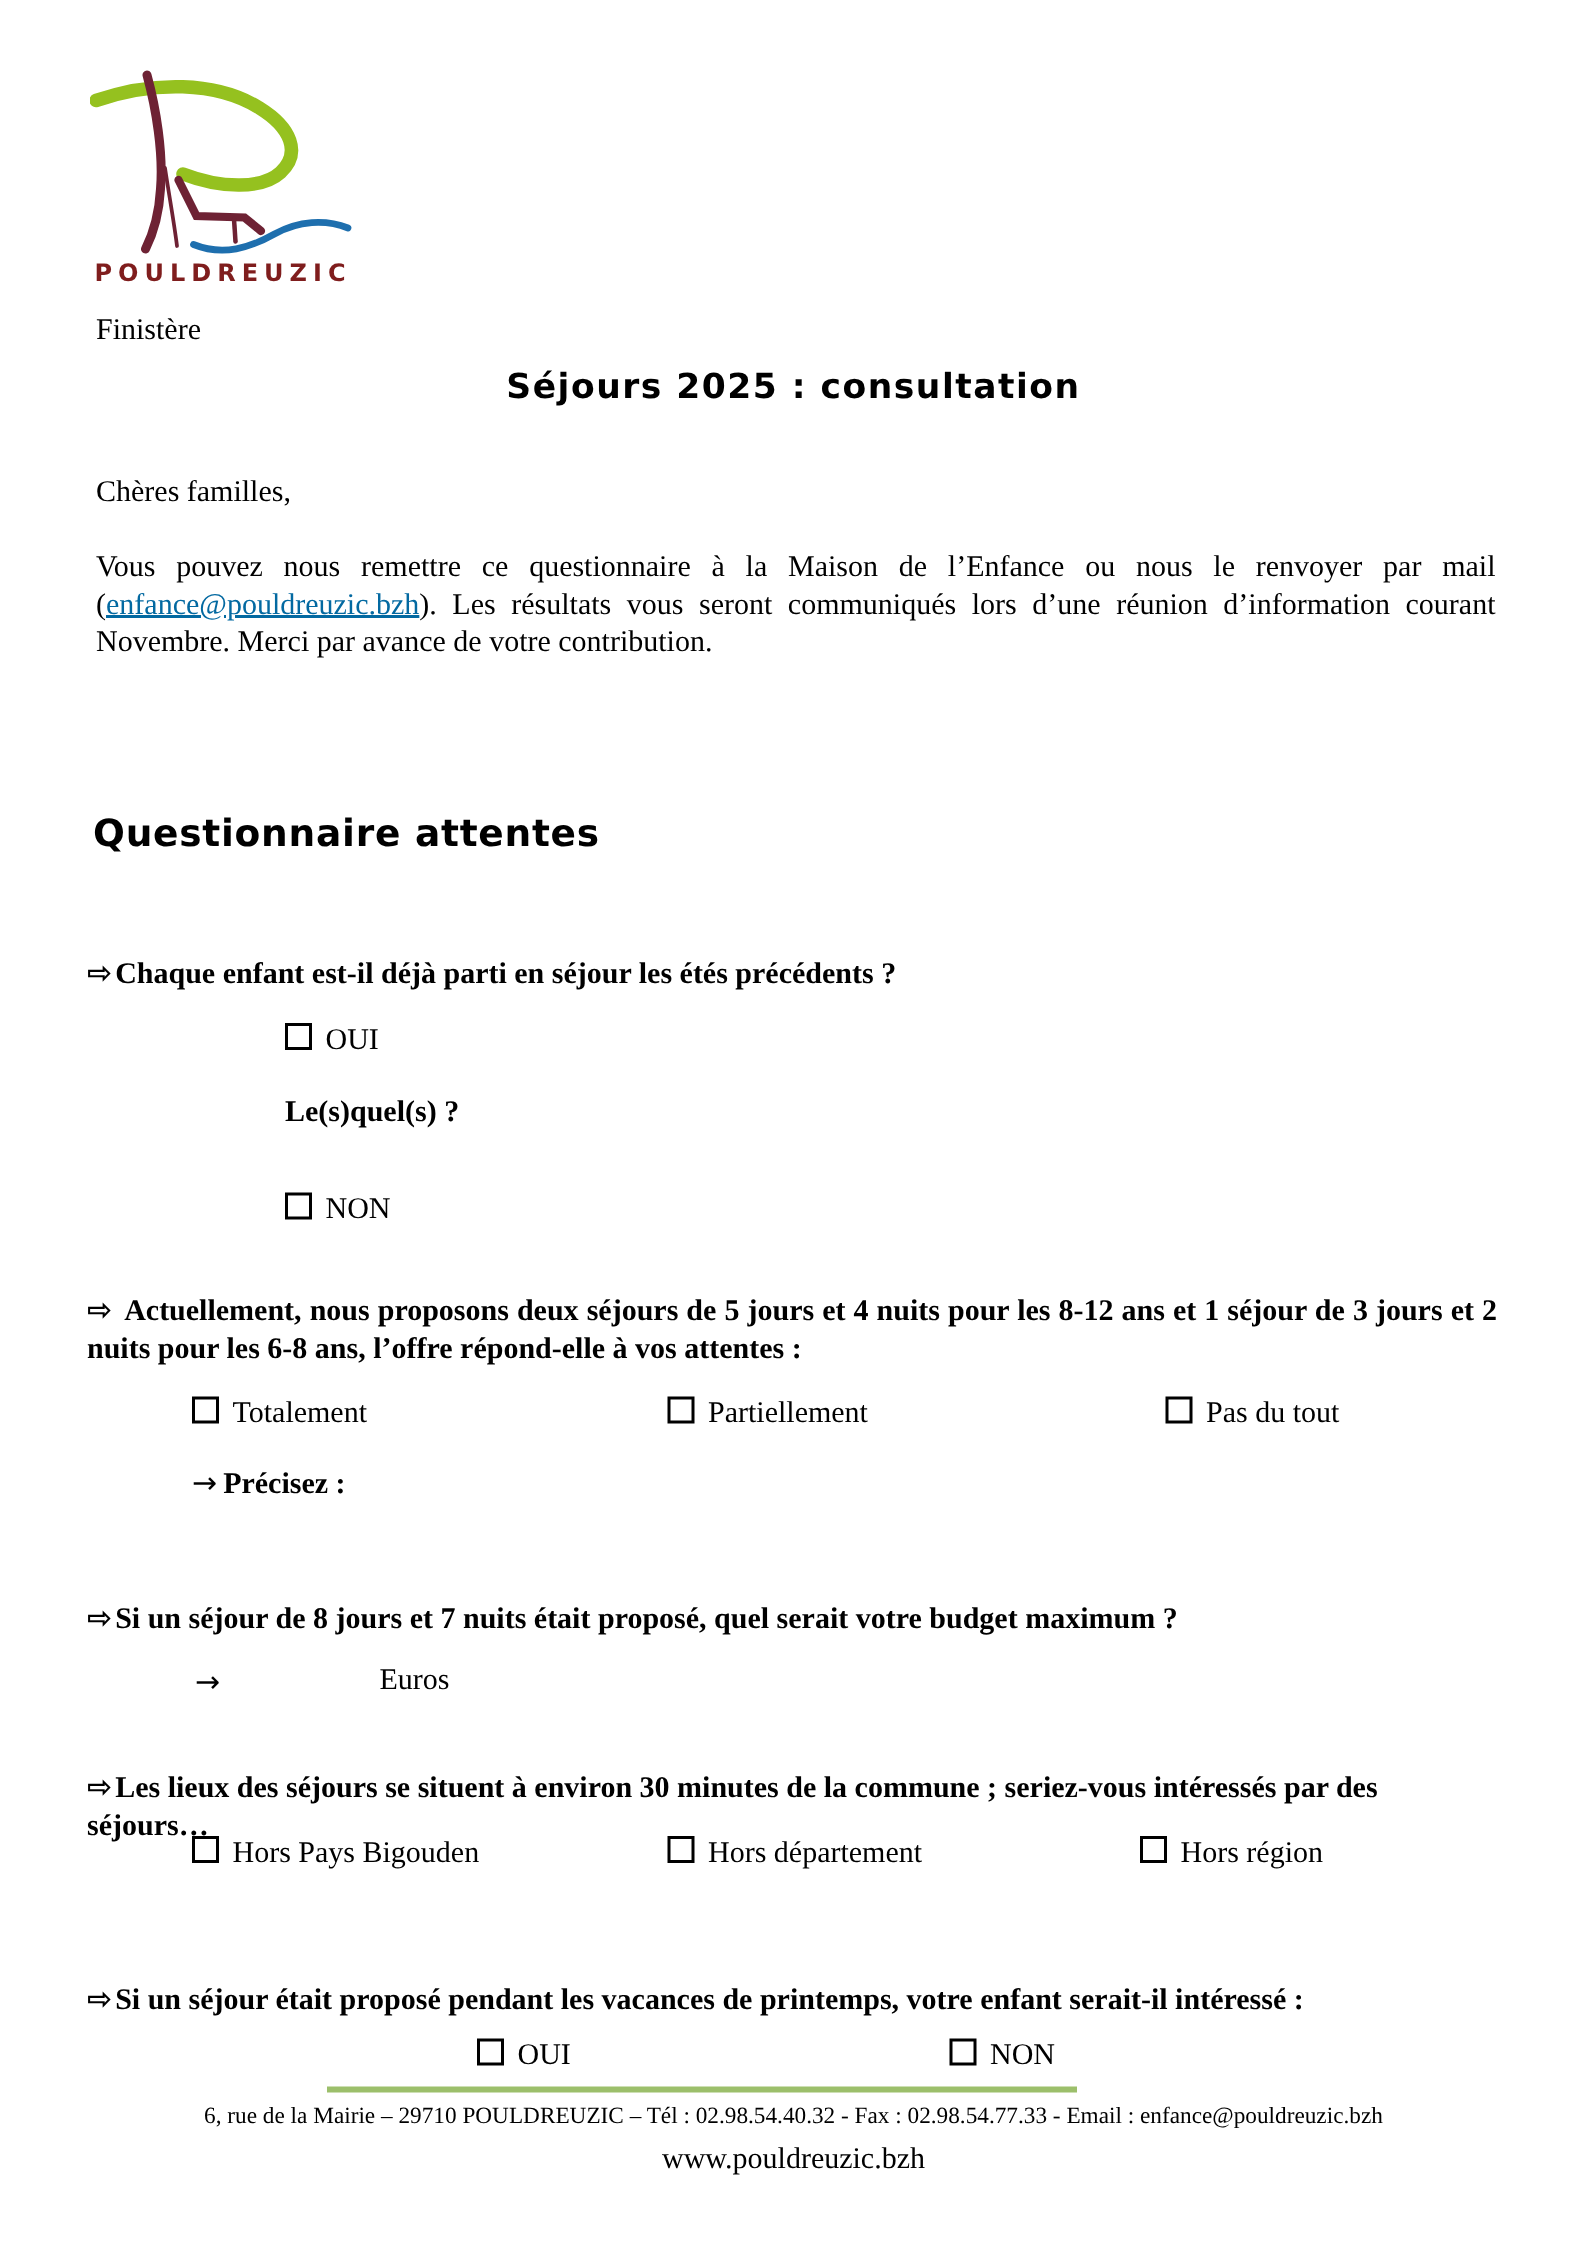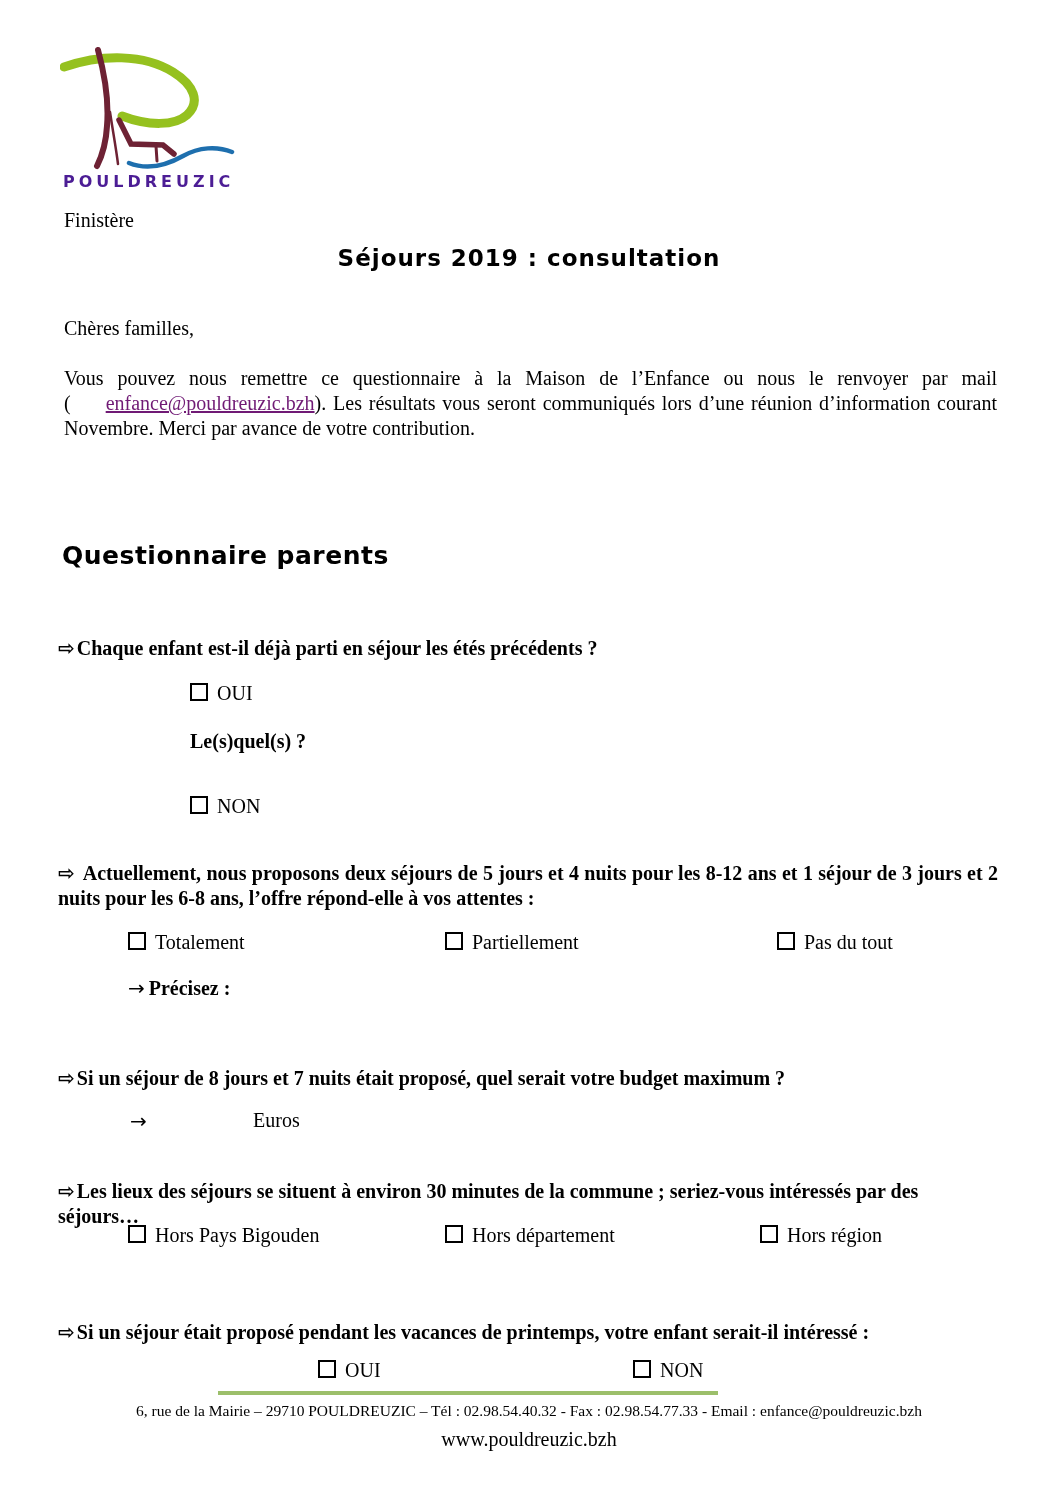--- a/index.html
+++ b/index.html
@@ -12,41 +12,41 @@
     color: #000000;
   }
   .abs { position: absolute; }
 
   
   #logo-mark { left: 60px; top: 44px; width: 178px; height: 126px; }
   #logo-wordmark {
     left: 63px; top: 172px; width: 178px;
     font-family: "DejaVu Sans", sans-serif;
     font-weight: bold; font-size: 16px; letter-spacing: 4px;
-    color: #4c1d95;
+    color: #7f1d1d;
   }
   #logo-department { left: 64px; top: 209px; font-size: 20px; }
 
   
   #doc-title {
     left: 0; right: 0; top: 245px; text-align: center;
     font-family: "DejaVu Sans", sans-serif;
     font-weight: 800; font-size: 23px; letter-spacing: 1px;
   }
   #section-heading {
     left: 62px; top: 541px;
     font-family: "DejaVu Sans", sans-serif;
     font-weight: 800; font-size: 25px; letter-spacing: 0.5px;
   }
 
   
   #salutation { left: 64px; top: 317px; font-size: 20px; }
   #intro-paragraphs { left: 64px; top: 366px; width: 933px; font-size: 20px; line-height: 25px; text-align: justify; }
   #intro-paragraphs p { margin: 0; }
-  a.email-link { color: #701a75; text-decoration: underline; margin-left: 35px; }
+  a.email-link { color: #0369a1; text-decoration: underline; }
 
   
   .question {
     font-size: 20px; font-weight: bold; line-height: 25px;
   }
   .q-arrow { font-family: "DejaVu Sans", sans-serif; font-weight: bold; margin-right: 2px; }
   .q-arrow.spaced { margin-right: 8px; }
   .option-label { font-size: 20px; }
   .option-label.bold { font-weight: bold; }
   .checkbox {
@@ -72,29 +72,29 @@
   <path d="M50,68 C53,88 56,104 58,120" fill="none" stroke="#6E2234" stroke-width="2.5" stroke-linecap="round"></path>
 
   <path d="M59,76 L71,100 L103,101 L114,110" fill="none" stroke="#6E2234" stroke-width="5.5" stroke-linejoin="miter" stroke-linecap="round"></path>
   <path d="M96,102 L97,117" fill="none" stroke="#6E2234" stroke-width="3" stroke-linecap="round"></path>
 
   <path d="M69,119 C89,127 107,121 123,112 C139,103 157,102 172,108" fill="none" stroke="#1E6FAE" stroke-width="4.5" stroke-linecap="round"></path>
 </svg>
 <div id="logo-wordmark" class="abs">POULDREUZIC</div>
 <div id="logo-department" class="abs">Finistère</div>
 
-<div id="doc-title" class="abs">Séjours 2019 : consultation</div>
+<div id="doc-title" class="abs">Séjours 2025 : consultation</div>
 
 <div id="salutation" class="abs">Chères familles,</div>
 
 <div id="intro-paragraphs" class="abs">
   <p><span>Vous pouvez nous remettre ce questionnaire à la Maison de l’Enfance ou nous le renvoyer par mail (</span><a href="#" class="email-link">enfance@pouldreuzic.bzh</a><span>). Les résultats vous seront communiqués lors d’une réunion d’information courant Novembre. Merci par avance de votre contribution.</span></p>
 </div>
 
-<div id="section-heading" class="abs">Questionnaire parents</div>
+<div id="section-heading" class="abs">Questionnaire attentes</div>
 
 <div class="abs question" style="left:58px; top:636px; width:940px;">
   <span class="q-arrow">⇨</span><span>Chaque enfant est-il déjà parti en séjour les étés précédents ?</span>
 </div>
 <div class="abs" style="left:190px; top:682px;">
   <span class="checkbox"></span><span class="option-label">OUI</span>
 </div>
 <div class="abs option-label bold" style="left:190px; top:730px;">Le(s)quel(s) ?</div>
 <div class="abs" style="left:190px; top:795px;">
   <span class="checkbox"></span><span class="option-label">NON</span>

